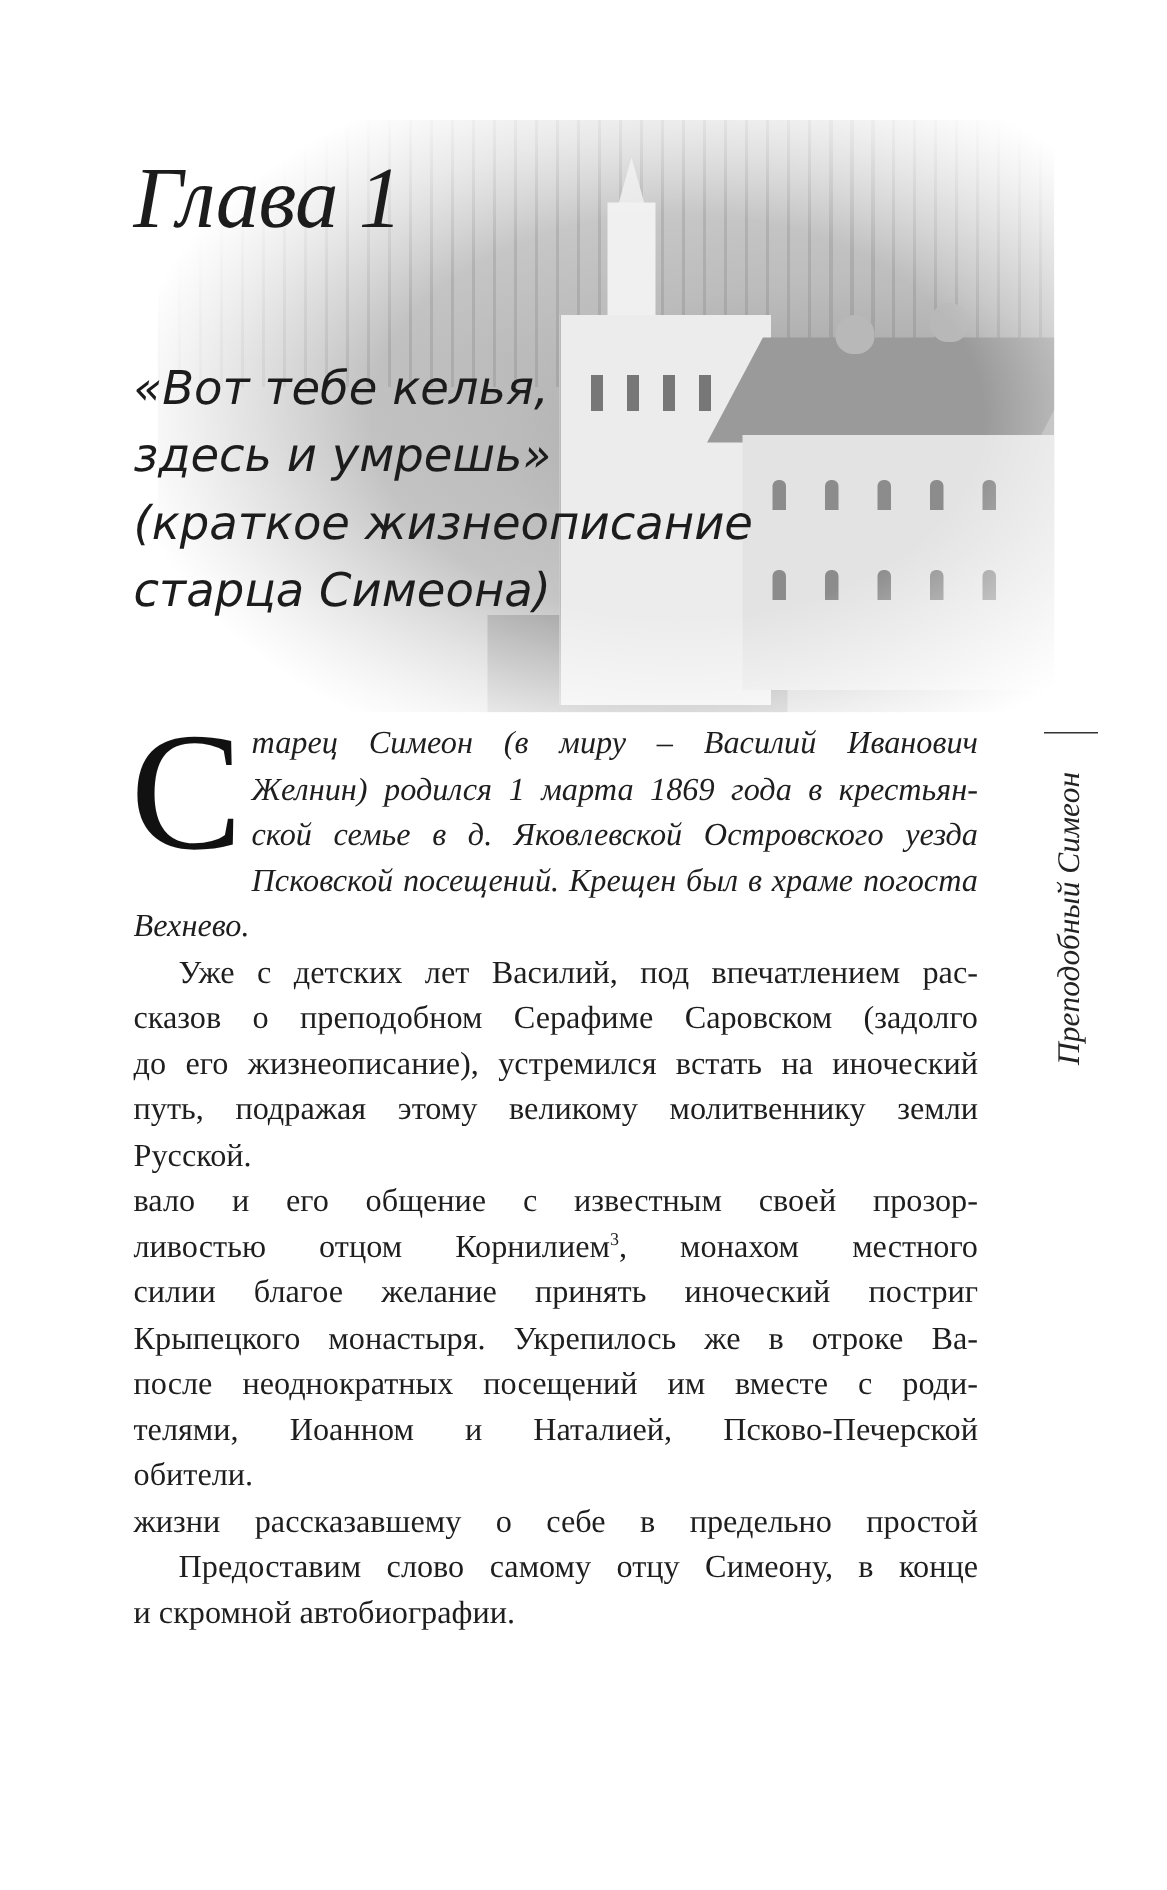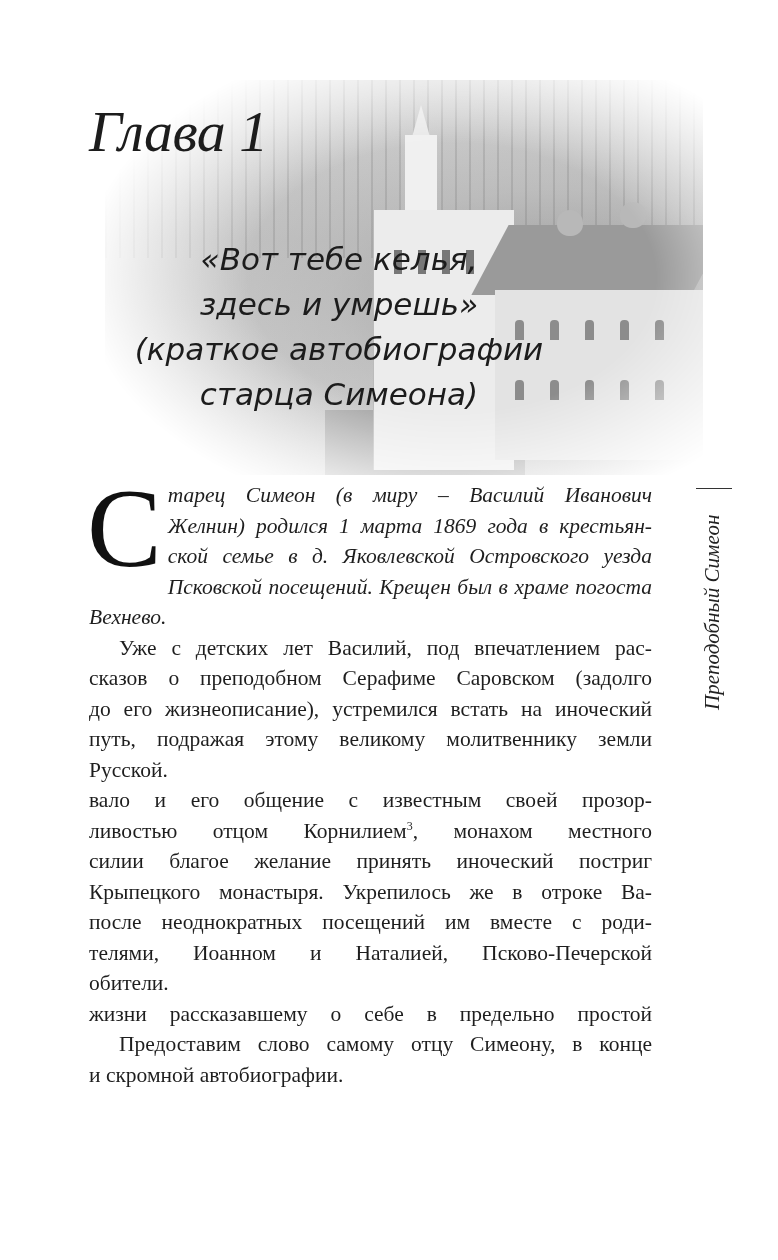--- a/index.html
+++ b/index.html
@@ -31,21 +31,21 @@
   .chapter-label {
     position: absolute; left: 89px; top: 100px; margin: 0;
     font-family: Liberation Serif, serif; font-style: italic; font-weight: 400;
     font-size: 58px; line-height: 64px; color: #1c1c1c; letter-spacing: -0.5px;
   }
   .chapter-title {
     position: absolute; left: 89px; top: 237px; margin: 0; width: 500px;
     font-family: "DejaVu Sans", sans-serif; font-style: italic; font-weight: 400;
     font-size: 31px; line-height: 45px; color: #1c1c1c;
   }
-  .chapter-title span { display: block; white-space: nowrap; text-align: center; }
+  .chapter-title span { display: block; white-space: nowrap; }
 
   .body-text {
     position: absolute; left: 89px; top: 480px; width: 563px;
     font-family: "Liberation Serif", serif; font-size: 21.5px; line-height: 30.5px; color: #1e1e1e;
   }
   .body-text p { margin: 0; text-align: justify; }
   .body-text .line { display: block; text-align: justify; text-align-last: justify; white-space: nowrap; }
   .body-text .line.last { text-align-last: left; }
   .dropcap {
     float: left; font-family: "Liberation Serif", serif; font-size: 112px; line-height: 88px;
@@ -92,21 +92,21 @@
     <div class="win" style="left:125px; top:90px"></div>
     <div class="win" style="left:160px; top:90px"></div>
   </div>
 </div>
 
 <h1 class="chapter-label">Глава 1</h1>
 
 <h2 class="chapter-title">
   <span>«Вот тебе келья,</span>
   <span>здесь и умрешь»</span>
-  <span>(краткое автобиографии</span>
+  <span>(краткое жизнеописание</span>
   <span>старца Симеона)</span>
 </h2>
 
 <div class="body-text">
   <p class="first-para">
     <span class="dropcap">С</span>
     <span class="line">тарец Симеон (в миру – Василий Иванович</span>
     <span class="line">Желнин) родился 1 марта 1869 года в крестьян-</span>
     <span class="line">ской семье в д. Яковлевской Островского уезда</span>
     <span class="line">Псковской посещений. Крещен был в храме погоста</span>

